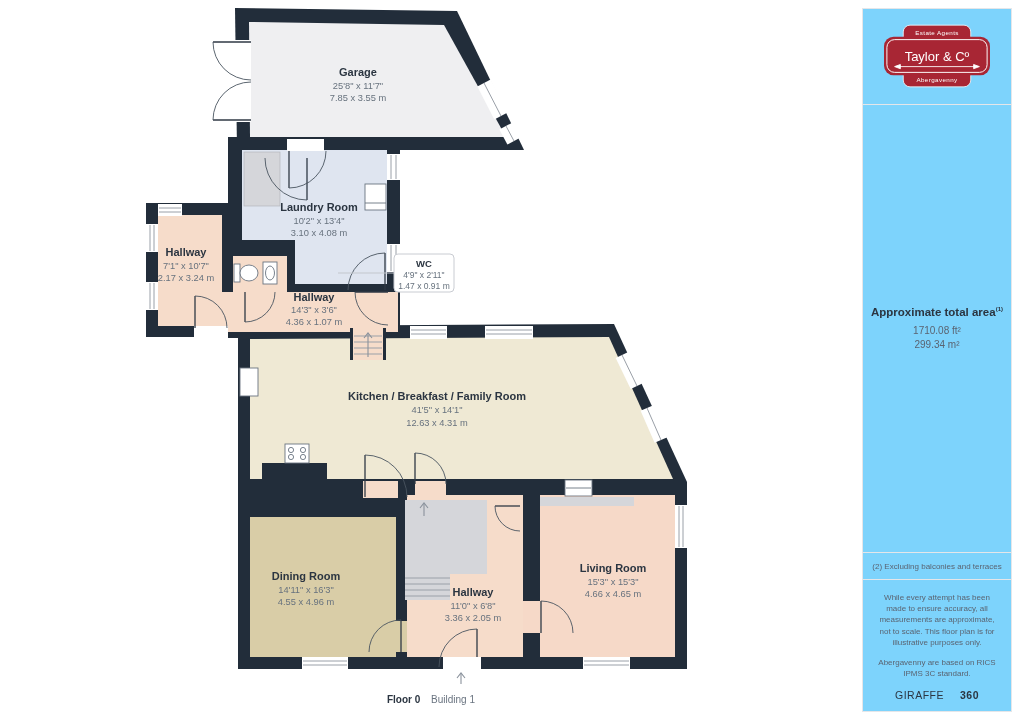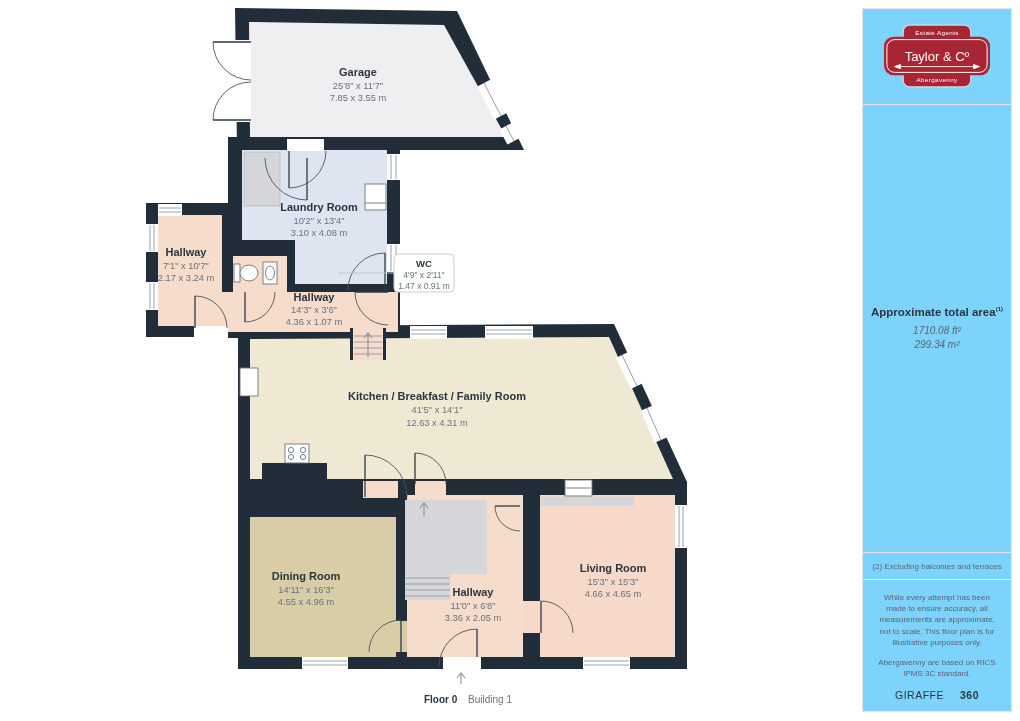--- a/index.html
+++ b/index.html
@@ -15,30 +15,30 @@
   .sidebar{
     position:absolute;left:862px;top:8px;width:150px;height:704px;
     background:#7dd3fc;border:1px solid #e5e6e9;box-sizing:border-box;
     display:flex;flex-direction:column;
   }
   .sb-sec{border-bottom:1px solid #e5e6e9;box-sizing:border-box;}
   .sb-logo{height:97px;display:flex;align-items:center;justify-content:center;}
   .sb-area{height:455px;display:flex;flex-direction:column;align-items:center;justify-content:center;text-align:center;}
   .sb-area-title{font-size:11.5px;font-weight:700;color:#2b3541;margin-bottom:6px;}
   .sb-area-title sup{font-size:6px;}
-  .sb-area-val{font-size:10px;color:#5a6472;line-height:14px;font-style:italic;}
+  .sb-area-val{font-size:10px;color:#5a6472;line-height:14px;}
   .sb-note{height:27px;display:flex;align-items:center;justify-content:center;
     font-size:8px;color:#5a6472;text-align:center;padding:0 8px;}
   .sb-disc{flex:1;border-bottom:none;padding:12px 11px 8px 11px;
     font-size:8px;color:#5a6472;text-align:center;line-height:1.4;}
   .sb-disc p{margin:0 0 9px 0;}
   .sb-brand{margin-top:2px;font-size:10.5px;color:#2b3541;letter-spacing:.5px;}
   .sb-brand b{font-weight:700;margin-left:16px;}
   .footer{
-    position:absolute;left:0;top:694px;width:862px;text-align:center;font-size:10px;margin-left:37px;
+    position:absolute;left:0;top:694px;width:862px;text-align:center;font-size:10px;
   }
   .footer .f-floor{font-weight:700;color:#2b3541;}
   .footer .f-building{color:#6a7480;margin-left:8px;}
 </style>
 </head>
 <body>
 
 <svg width="1020" height="721" viewBox="0 0 1020 721" style="position:absolute;left:0;top:0;">
 
   <g fill="#222d3a">

